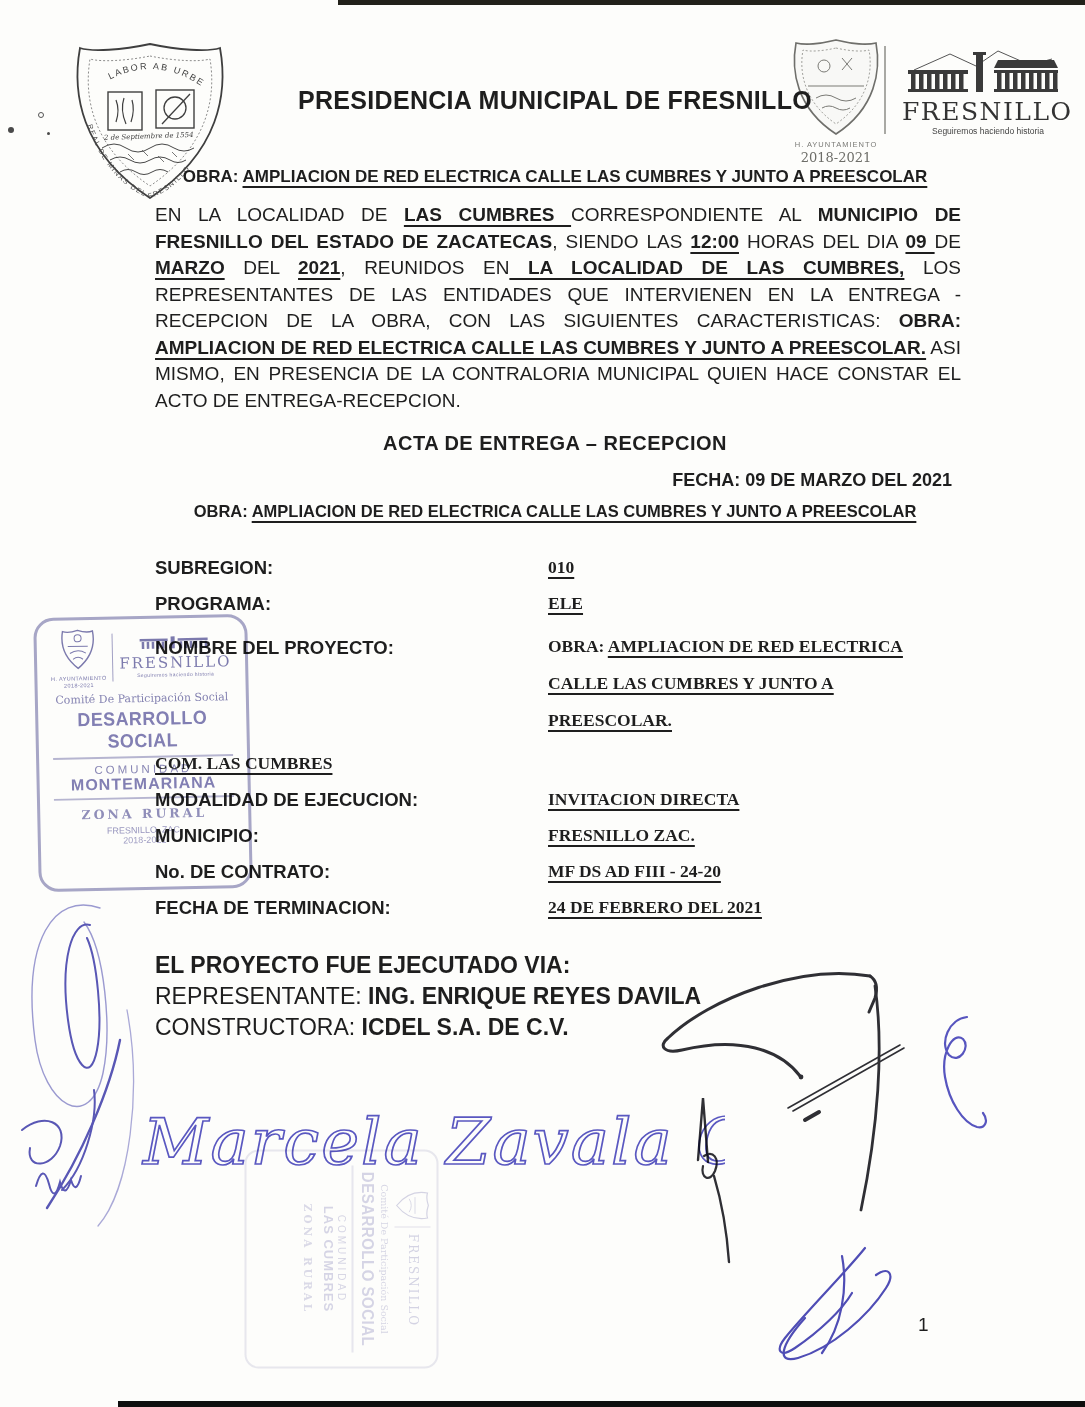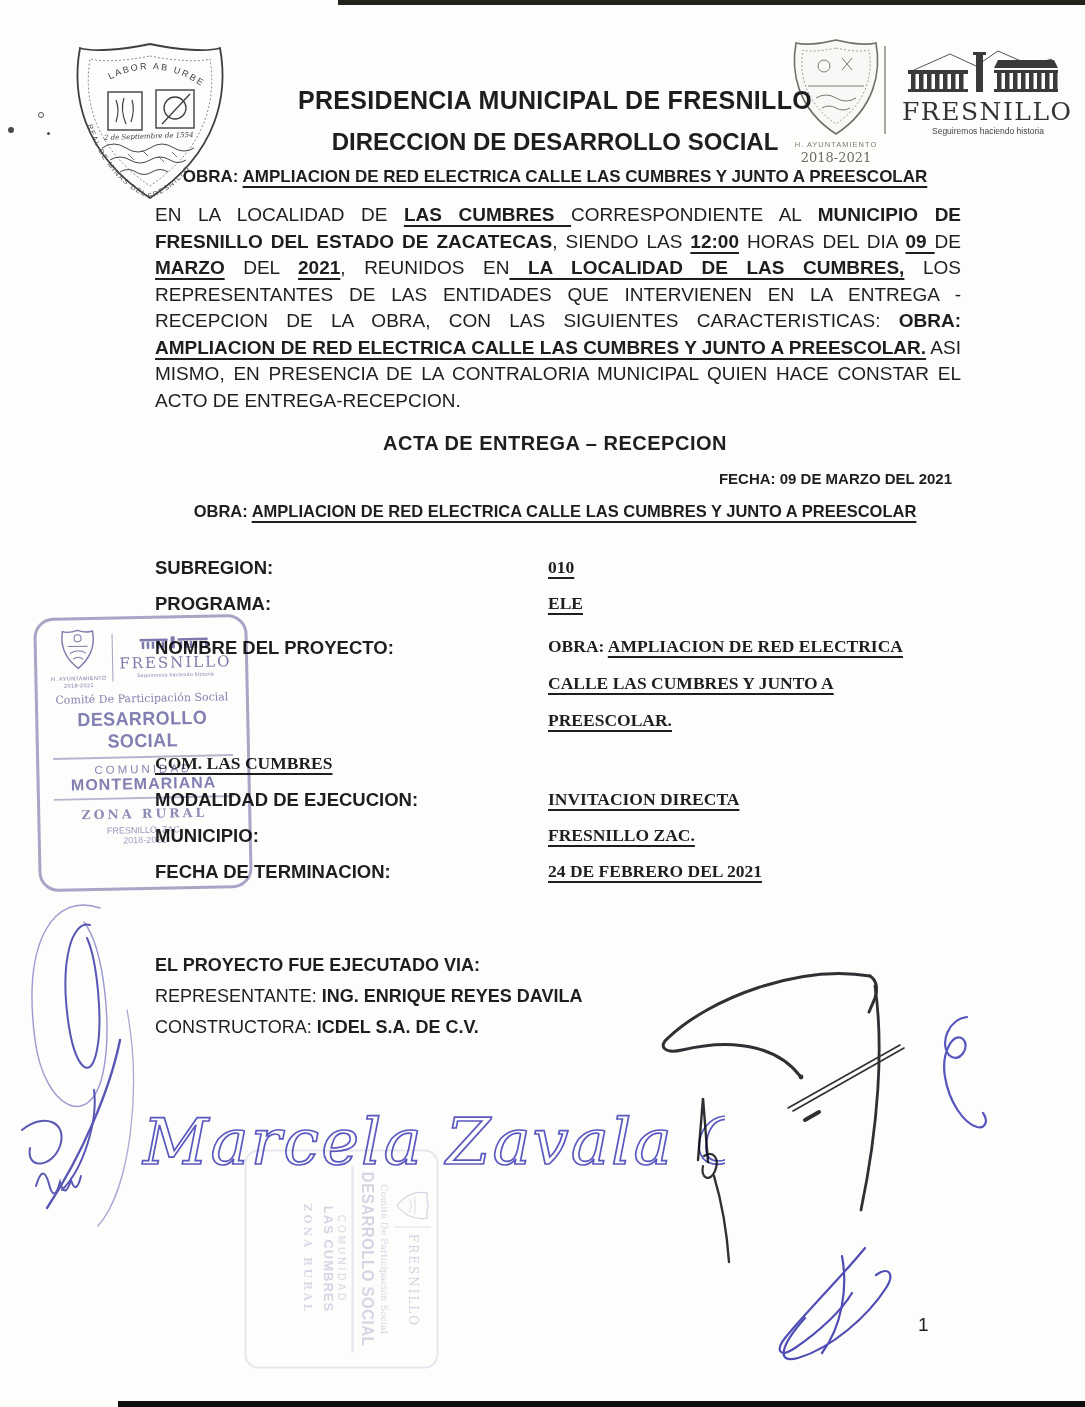--- a/index.html
+++ b/index.html
@@ -17,30 +17,30 @@
   .speck{border-radius:50%;background:#4a4a4a;}
   
   .title-block{left:150px;width:810px;text-align:center;}
   .title-line1{top:86px;font-size:25px;font-weight:700;letter-spacing:.3px;}
   .title-line2{top:128px;font-size:24px;font-weight:700;}
   .obra-line1{top:167px;font-size:17px;font-weight:700;}
   
   .intro{left:155px;top:202px;width:806px;font-size:19px;line-height:26.5px;text-align:justify;}
   
   .acta-title{top:432px;font-size:20px;font-weight:700;letter-spacing:.5px;}
-  .fecha-line{top:470px;text-align:right;padding-right:8px;box-sizing:border-box;font-size:15px;font-weight:700;}
+  .fecha-line{top:470px;text-align:right;padding-right:8px;box-sizing:border-box;font-size:18px;font-weight:700;}
   .obra-line2{top:502px;font-size:16.5px;font-weight:700;}
   
   .details{left:155px;top:556px;width:815px;}
   .drow{display:flex;margin-bottom:13px;}
   .dlabel{width:393px;flex:0 0 393px;font-size:18.5px;font-weight:700;line-height:23px;}
   .dvalue{font-size:17.5px;font-weight:700;line-height:23px;font-family:Liberation Serif, serif;}
   .dvalue.wrap{width:400px;line-height:37px;}
   
-  .executor{left:155px;top:950px;font-size:18px;line-height:31px;}
+  .executor{left:155px;top:950px;font-size:23px;line-height:31px;}
   
   .stamp{
     left:36px;top:616px;width:208px;height:268px;
     border:3px solid rgba(115,113,168,.62);border-radius:20px;
     transform:rotate(-1.2deg);color:#7d7bb0;text-align:center;
     mix-blend-mode:multiply;z-index:3;
   }
   .stamp-row{display:flex;align-items:center;justify-content:center;gap:6px;margin-top:8px;}
   .stamp-divider{width:1px;height:48px;background:rgba(125,123,176,.7);}
   .stamp-logo-word{font-family:"DejaVu Serif",serif;font-size:15px;letter-spacing:2px;}
@@ -145,21 +145,20 @@
     <rect x="131" y="27" width="4.5" height="16" fill="#3a3a3a"></rect>
     <rect x="139" y="27" width="4.5" height="16" fill="#3a3a3a"></rect>
     <rect x="147" y="27" width="4.5" height="16" fill="#3a3a3a"></rect>
     <rect x="155" y="27" width="4.5" height="16" fill="#3a3a3a"></rect>
     <rect x="96" y="43" width="64" height="3" fill="#3a3a3a"></rect>
     <text x="4" y="74" font-family="DejaVu Serif, serif" font-size="25" letter-spacing="1.5" fill="#333">FRESNILLO</text>
     <text x="34" y="88" font-size="8.5" fill="#444">Seguiremos haciendo historia</text>
   </svg>
 
   <div class="abs title-block title-line1">PRESIDENCIA MUNICIPAL DE FRESNILLO</div>
-  <div class="abs title-block title-line2">DIRECCION DE DESARROLLO SOCIAL</div>
   <div class="abs title-block obra-line1">
     <span>OBRA:</span>
     <span class="u">AMPLIACION DE RED ELECTRICA CALLE LAS CUMBRES Y JUNTO A PREESCOLAR</span>
   </div>
 
   <div class="abs intro"><span>EN LA LOCALIDAD DE </span><span class="b u">LAS CUMBRES </span><span>CORRESPONDIENTE AL </span><span class="b">MUNICIPIO DE FRESNILLO DEL ESTADO DE ZACATECAS</span><span>, SIENDO LAS </span><span class="b u">12:00</span><span> HORAS DEL DIA </span><span class="b u">09 </span><span> DE </span><span class="b u">MARZO</span><span> DEL </span><span class="b u">2021</span><span>, REUNIDOS EN</span><span class="b u"> LA LOCALIDAD DE LAS CUMBRES,</span><span> LOS REPRESENTANTES DE LAS ENTIDADES QUE INTERVIENEN EN LA ENTREGA - RECEPCION DE LA OBRA, CON LAS SIGUIENTES CARACTERISTICAS: </span><span class="b">OBRA: </span><span class="b u">AMPLIACION DE RED ELECTRICA CALLE LAS CUMBRES Y JUNTO A PREESCOLAR.</span><span> ASI MISMO, EN PRESENCIA DE LA CONTRALORIA MUNICIPAL QUIEN HACE CONSTAR EL ACTO DE ENTREGA-RECEPCION.</span></div>
 
   <div class="abs title-block acta-title">ACTA DE ENTREGA – RECEPCION</div>
   <div class="abs title-block fecha-line">
     <span>FECHA:</span>
@@ -186,20 +185,24 @@
     <div class="drow">
       <div class="dvalue u">COM. LAS CUMBRES</div>
     </div>
     <div class="drow">
       <div class="dlabel">MODALIDAD DE EJECUCION:</div>
       <div class="dvalue u">INVITACION DIRECTA</div>
     </div>
     <div class="drow">
       <div class="dlabel">MUNICIPIO:</div>
       <div class="dvalue u">FRESNILLO ZAC.</div>
+    </div>
+    <div class="drow">
+      <div class="dlabel">No. DE CONTRATO:</div>
+      <div class="dvalue u">MF DS AD FIII - 24-20</div>
     </div>
     <div class="drow">
       <div class="dlabel">FECHA DE TERMINACION:</div>
       <div class="dvalue u">24 DE FEBRERO DEL 2021</div>
     </div>
   </div>
 
   <div class="abs executor">
     <div class="b">EL PROYECTO FUE EJECUTADO VIA:</div>
     <div>

